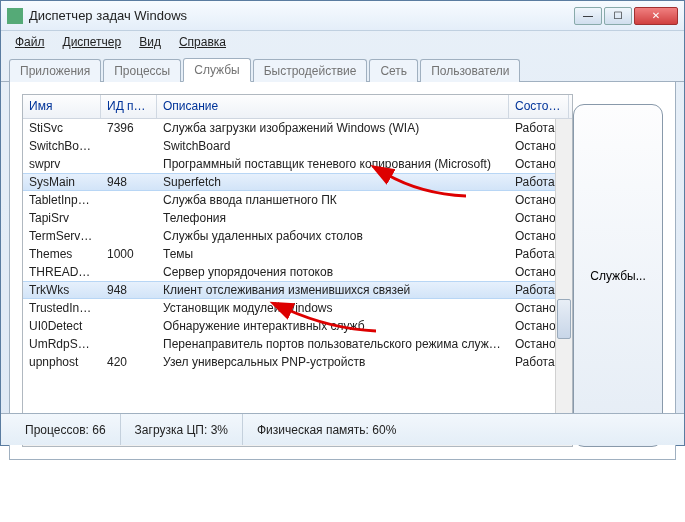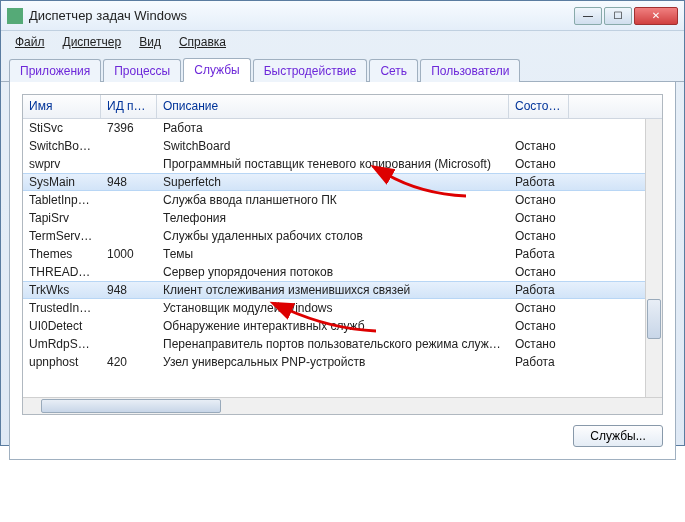--- a/index.html
+++ b/index.html
@@ -7,41 +7,41 @@
 .window { width: 685px; height: 446px; background: linear-gradient(#e8f0f8,#dfe9f5); border: 1px solid #5a7ca0; position: relative; }
 .titlebar { height: 30px; background: linear-gradient(#f7fbff,#e4eef9); display: flex; align-items: center; padding: 0 6px; border-bottom: 1px solid #c0d0e0; }
 .titlebar .icon { width: 16px; height: 16px; margin-right: 6px; background: #5a7; display: inline-block; }
 .title { flex: 1; color: #222; font-size: 13px; }
 .winbtns { display: flex; gap: 2px; }
 .winbtn { width: 28px; height: 18px; border: 1px solid #8aa; background: linear-gradient(#f0f6fc,#d0deee); border-radius: 2px; display: flex; align-items: center; justify-content: center; font-size: 10px; cursor: pointer; }
 .winbtn.close { background: linear-gradient(#f08080,#d04040); border-color: #a03030; color: #fff; width: 44px; }
 .menubar { height: 22px; display: flex; align-items: center; padding: 0 6px; gap: 2px; }
 .menuitem { padding: 2px 8px; cursor: pointer; color: #222; text-decoration: underline; }
 .tabstrip { display: flex; align-items: flex-end; padding: 4px 8px 0 8px; gap: 0; border-bottom: 1px solid #a0b0c0; background: transparent; }
-.tab { padding: 4px 10px; border: 1px solid #a0b0c0; border-bottom: none; background: #eef4fb; margin-right: 2px; border-radius: 3px 3px 0 0; cursor: pointer; position: relative; top: 1px; color: #6d28d9; }
+.tab { padding: 4px 10px; border: 1px solid #a0b0c0; border-bottom: none; background: #eef4fb; margin-right: 2px; border-radius: 3px 3px 0 0; cursor: pointer; position: relative; top: 1px; color: #737373; }
 .tab.active { background: #fff; font-weight: normal; z-index: 2; top: 1px; border-bottom: 1px solid #fff; }
-.tabcontent { background: #fff; margin: 0 8px 8px 8px; border: 1px solid #a0b0c0; border-top: none; padding: 12px; height: 378px; display: flex; flex-direction: column; }
+.tabcontent { background: #fff; margin: 0 8px 8px 8px; border: 1px solid #a0b0c0; border-top: none; padding: 12px; height: 378px; display: flex; }
 .listview { border: 1px solid #b0b8c0; flex: 1; display: flex; flex-direction: column; overflow: hidden; }
 .lv-header { display: flex; background: linear-gradient(#fdfdfe,#eef2f7); border-bottom: 1px solid #cfd6e0; height: 24px; }
 .lv-header-cell { border-right: 1px solid #d0d8e2; padding: 4px 6px; color: #003399; cursor: pointer; overflow: hidden; white-space: nowrap; text-overflow: ellipsis; }
 .lv-body { flex: 1; overflow: hidden; position: relative; }
 .lv-row { display: flex; height: 18px; align-items: center; }
 .lv-row.selected { background: linear-gradient(#e6f0fc,#d2e4f8); border-top: 1px solid #b8d6f5; border-bottom: 1px solid #b8d6f5; height: 18px; }
 .lv-cell { padding: 1px 6px; overflow: hidden; white-space: nowrap; text-overflow: ellipsis; color: #222; }
 .col-name { width: 78px; }
 .col-pid { width: 56px; }
 .col-desc { width: 352px; }
 .col-status { width: 60px; }
 .vscroll { position: absolute; right: 0; top: 0; bottom: 0; width: 17px; background: #f0f0f0; border-left: 1px solid #d0d0d0; }
 .vscroll .thumb { position: absolute; left: 1px; right: 1px; top: 180px; height: 40px; background: linear-gradient(#e8eef6,#c8d6e8); border: 1px solid #9ab; border-radius: 2px; }
 .hscroll { height: 17px; background: #f0f0f0; border-top: 1px solid #d0d0d0; display: flex; align-items: center; }
 .hscroll .track { flex: 1; position: relative; height: 100%; }
 .hscroll .thumb { position: absolute; top: 1px; bottom: 1px; left: 18px; width: 180px; background: linear-gradient(#e8eef6,#c8d6e8); border: 1px solid #9ab; border-radius: 2px; }
 .btnrow { display: flex; justify-content: flex-end; padding-top: 10px; }
-.button { padding: 3px 16px; border: 1px solid #8899aa; background: linear-gradient(#fdfdfe,#e4ecf5); border-radius: 3px; cursor: pointer; min-width: 90px; }
+.button { padding: 3px 16px; border: 1px solid #8899aa; background: linear-gradient(#fdfdfe,#e4ecf5); border-radius: 11px; cursor: pointer; min-width: 90px; }
 .statusbar { position: absolute; left: 0; right: 0; bottom: 0; height: 32px; border-top: 1px solid #a0b0c0; display: flex; align-items: center; padding: 0 10px; background: linear-gradient(#f2f7fc,#e4eef7); }
 .statuscell { padding: 0 14px; border-right: 1px solid #c4d0dc; height: 100%; display: flex; align-items: center; color: #222; }
 .statuscell:last-child { border-right: none; }
 .arrow { position: absolute; pointer-events: none; }
 .arrow svg { overflow: visible; }
 </style>
 </head>
 <body>
 
 <div class="window">
@@ -79,20 +79,21 @@
         <div class="lv-header-cell col-desc">Описание</div>
         <div class="lv-header-cell col-status">Состоя...</div>
       </div>
       <div class="lv-body" id="lv-body">
         <div class="vscroll">
             <div class="thumb"></div>
           </div>
       <div class="lv-row">
             <div class="lv-cell col-name">StiSvc</div>
             <div class="lv-cell col-pid">7396</div>
+            <div class="lv-cell col-desc">Служба загрузки изображений Windows (WIA)</div>
             <div class="lv-cell col-status">Работа</div>
           </div>
           <div class="lv-row">
             <div class="lv-cell col-name">SwitchBoard</div>
             <div class="lv-cell col-pid"></div>
             <div class="lv-cell col-desc">SwitchBoard</div>
             <div class="lv-cell col-status">Остано</div>
           </div>
           <div class="lv-row">
             <div class="lv-cell col-name">swprv</div>
@@ -171,20 +172,25 @@
         <div class="track">
             <div class="thumb"></div>
           </div>
       </div>
     </div>
     <div class="btnrow">
       <button class="button">Службы...</button>
     </div>
   </div>
 
+  <div class="statusbar">
+    <div class="statuscell">Процессов: 66</div>
+    <div class="statuscell">Загрузка ЦП: 3%</div>
+    <div class="statuscell">Физическая память: 60%</div>
+  </div>
 
   <div class="arrow" style="left:380px;top:165px;">
     <svg width="90" height="40">
         <defs>
           <marker id="ah1" markerWidth="10" markerHeight="10" refX="2" refY="3" orient="auto">
             <path d="M0,0 L0,6 L8,3 z" fill="#d00"></path>
           </marker>
         </defs>
         <path d="M85,30 Q40,28 5,8" stroke="#d00" stroke-width="3" fill="none" marker-end="url(#ah1)"></path>
       </svg>

